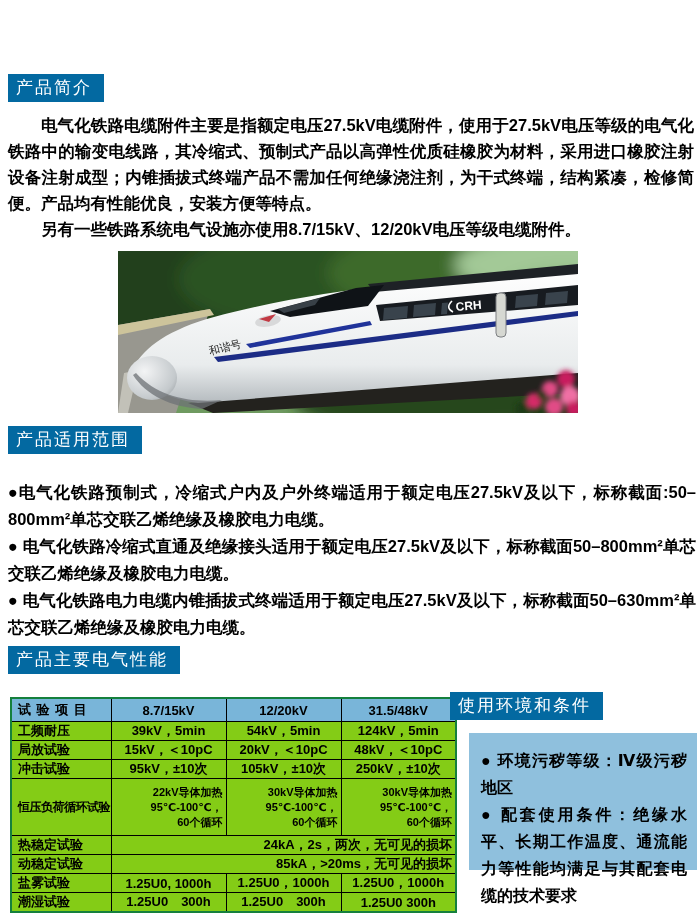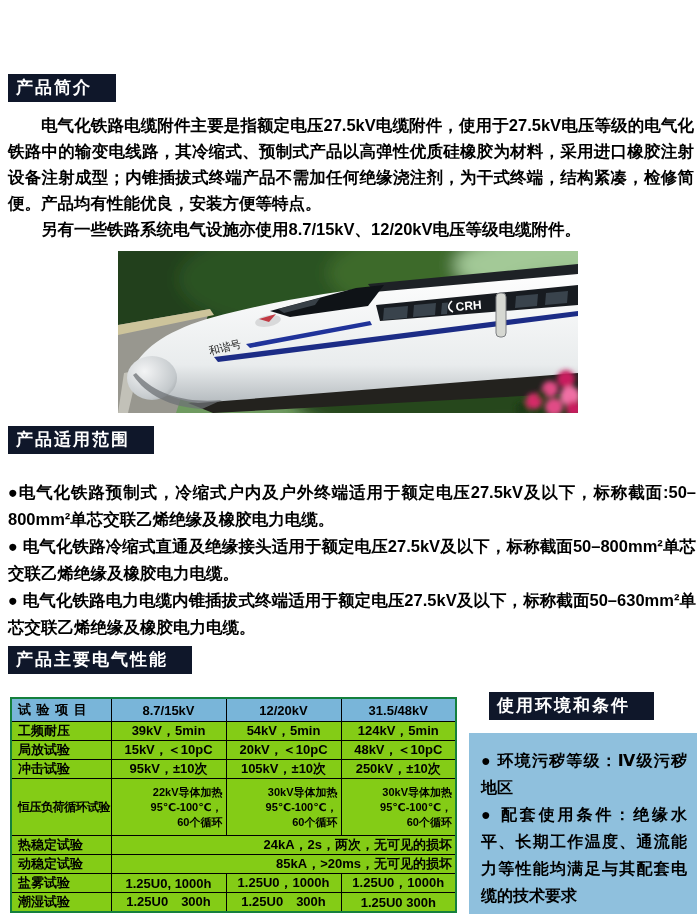--- a/index.html
+++ b/index.html
@@ -5,27 +5,27 @@
   html,body{margin:0;padding:0;background:#ffffff;}
   .page{
     position:relative;width:700px;height:919px;background:#ffffff;
     font-family:"Liberation Sans","DejaVu Sans",sans-serif;color:#000;overflow:hidden;
   }
   .page-title{
     position:absolute;top:16px;left:0;width:100%;text-align:center;
     font-size:28px;font-weight:bold;letter-spacing:2px;
   }
   .sec-header{
-    position:absolute;background:#0f172a;color:#fff;font-size:17px;font-weight:bold;
-    padding:2px 24px 3px 8px;letter-spacing:2px;white-space:nowrap;
+    position:absolute;background:#0369a1;color:#fff;font-size:17px;font-weight:normal;
+    padding:2px 12px 3px 8px;letter-spacing:2px;white-space:nowrap;
   }
   #sec-intro{left:8px;top:74px;}
   #sec-scope{left:8px;top:410px;margin-top:16px;}
   #sec-perf{left:8px;top:646px;}
-  #sec-env{left:489px;top:692px;}
+  #sec-env{left:450px;top:692px;}
   .intro{
     position:absolute;left:8px;top:112px;width:686px;
     font-size:16.5px;font-weight:bold;line-height:26px;text-align:justify;
   }
   .intro p{margin:0;text-indent:2em;}
   .bullets{
     position:absolute;left:8px;top:479px;width:688px;
     font-size:16.5px;font-weight:bold;line-height:27px;text-align:justify;
   }
   .bullets p{margin:0;}
@@ -37,21 +37,21 @@
   .perf th,.perf td{border:1px solid #000;font-weight:bold;padding:0 3px;overflow:hidden;}
   .perf th{background:#79b5d9;font-size:13px;height:22px;text-align:center;}
   .perf th.label{text-align:left;padding-left:6px;letter-spacing:1px;}
   .perf td{font-size:13px;text-align:center;height:18px;}
   .perf td.label{text-align:left;padding-left:6px;}
   .perf td.label.long{font-size:12px;letter-spacing:-0.5px;white-space:nowrap;}
   .perf tr.cycle td{height:56px;}
   .perf td.cycleval{font-size:11px;text-align:right;white-space:pre-line;line-height:15px;padding-left:4px;}
   .perf td.spanval{text-align:right;padding-left:14px;}
   .env-box{
-    position:absolute;left:469px;top:733px;width:228px;height:181px;background:#8fc0dd;
+    position:absolute;left:469px;top:733px;width:228px;height:137px;background:#8fc0dd;
     box-sizing:border-box;padding:14px 10px 0 12px;
     font-size:16px;font-weight:bold;line-height:27px;text-align:justify;
   }
   .env-box p{margin:0;}
 </style>
 </head>
 <body>
 
 <div class="page">
 

